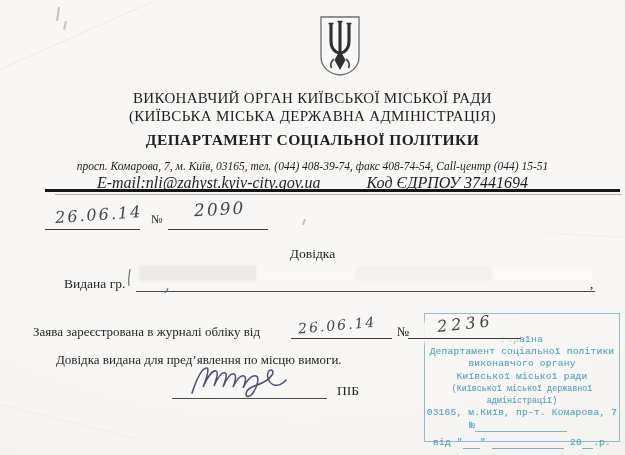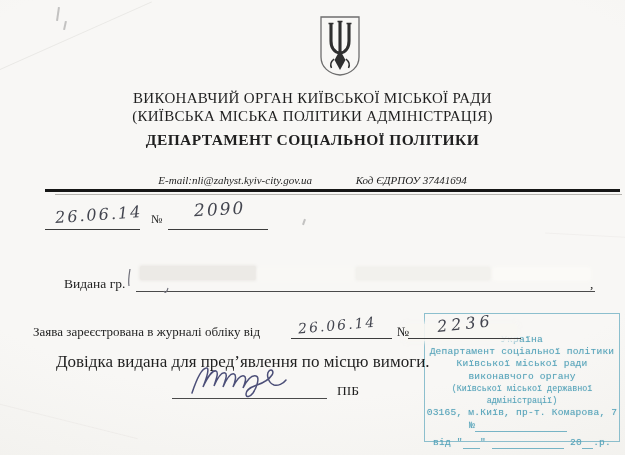--- a/index.html
+++ b/index.html
@@ -59,56 +59,58 @@
       <path d="M22,7 V38"></path>
     </g>
     <g stroke="#2f2f2f" stroke-width="1.5" fill="none">
       <path d="M10.5,8.5 H15.5 M19.5,6.5 H24.5 M28.5,8.5 H33.5"></path>
       <path d="M16,44 C13,46.5 12,50 13.5,53 M28,44 C31,46.5 32,50 30.5,53"></path>
     </g>
     <path d="M22,35 L27.5,45 L22,55 L16.5,45 Z" fill="#2f2f2f"></path>
   </svg>
 
   <div class="abs ctr" style="top:90px;font-size:15px;letter-spacing:.3px;">ВИКОНАВЧИЙ ОРГАН КИЇВСЬКОЇ МІСЬКОЇ РАДИ</div>
-  <div class="abs ctr" style="top:108px;font-size:15px;letter-spacing:.3px;">(КИЇВСЬКА МІСЬКА ПОЛІТИКИ АДМІНІСТРАЦІЯ)</div>
+  <div class="abs ctr" style="top:108px;font-size:15px;letter-spacing:.3px;">(КИЇВСЬКА МІСЬКА ДЕРЖАВНА АДМІНІСТРАЦІЯ)</div>
   <div class="abs ctr" style="top:131px;font-size:15.5px;font-weight:bold;letter-spacing:.4px;">ДЕПАРТАМЕНТ СОЦІАЛЬНОЇ ПОЛІТИКИ</div>
-  <div class="abs ctr" style="top:174px;font-size:11px;font-style:italic;">
+  <div class="abs ctr" style="top:160px;font-size:11.5px;font-style:italic;">просп.  Комарова, 7, м. Київ, 03165, тел. (044) 408-39-74, факс 408-74-54, Call-центр (044) 15-51</div>
+  <div class="abs ctr" style="top:174px;font-size:16px;font-style:italic;">
     <span>E-mail:nli@zahyst.kyiv-city.gov.ua</span>
     <span style="display:inline-block;width:38px;"></span>
     <span>Код ЄДРПОУ 37441694</span>
   </div>
   <div class="abs" style="left:45px;top:189px;width:575px;height:3px;background:#161616;"></div>
   <div class="abs" style="left:55px;top:194px;width:567px;height:1px;background:#b7b5b0;"></div>
 
   <div class="abs hw" style="left:55px;top:205px;font-size:16px;transform:rotate(-4deg);">26.06.14</div>
   <div class="hr" style="left:45px;top:229px;width:95px;"></div>
   <div class="abs" style="left:151px;top:212px;font-size:12px;">№</div>
   <div class="hr" style="left:168px;top:229px;width:100px;"></div>
   <div class="abs hw" style="left:194px;top:199px;font-size:17px;transform:rotate(-3deg);">2090</div>
   <div class="penmark" style="left:303px;top:219px;height:6px;transform:rotate(20deg);"></div>
 
+  <div class="abs ctr" style="top:246px;font-size:13.5px;">Довідка</div>
 
   <div class="abs" style="left:64px;top:276px;font-size:13.5px;">Видана гр.</div>
   <div class="hr" style="left:136px;top:291px;width:459px;border-color:#4a4a4a;"></div>
 
   <div class="blob" style="left:140px;top:266px;width:116px;height:14px;background:#eceae6;box-shadow:0 0 3px 1px #eceae6;"></div>
   <div class="blob" style="left:258px;top:268px;width:96px;height:12px;background:#f9f8f5;box-shadow:0 0 3px 1px #f9f8f5;"></div>
   <div class="blob" style="left:356px;top:267px;width:134px;height:13px;background:#f2f1ed;box-shadow:0 0 3px 1px #f2f1ed;"></div>
   <div class="blob" style="left:494px;top:268px;width:96px;height:12px;background:#fbfaf7;box-shadow:0 0 3px 1px #fbfaf7;"></div>
   <svg class="abs" style="left:126px;top:266px;" width="50" height="28" viewBox="0 0 50 28">
     <path d="M4,3 C3,9 2,15 3,20" stroke="#6e6e78" stroke-width="1.2" fill="none"></path>
     <path d="M42,22 C41,26 39,28 38,25" stroke="#6e6e78" stroke-width="1.1" fill="none"></path>
   </svg>
   <div class="abs" style="left:590px;top:276px;font-size:13.5px;">,</div>
 
   <div id="stamp">
     <div>Україна</div>
     <div>Департамент соціальної політики</div>
+    <div>виконавчого органу</div>
     <div>Київської міської ради</div>
-    <div>виконавчого органу</div>
     <div class="small">(Київської міської державної адміністрації)</div>
     <div>03165, м.Київ, пр-т. Комарова, 7</div>
     <div class="stamp-row" style="margin-left:36px;height:13px;">
       <span>№</span>
         <span class="blank" style="width:92px;"></span>
     </div>
     <div class="stamp-row" style="height:17px;">
       <span>від</span>
         <span> </span>
       <span>"</span>
@@ -125,21 +127,21 @@
 
   <div class="blob" style="left:405px;top:324px;width:112px;height:17px;background:rgba(247,246,243,.9);box-shadow:0 0 4px 2px rgba(247,246,243,.85);"></div>
 
   <div class="abs" style="left:33px;top:324px;font-size:13px;white-space:nowrap;">Заява зареєстрована в журналі обліку від</div>
   <div class="hr" style="left:291px;top:338px;width:101px;"></div>
   <div class="abs hw" style="left:298px;top:317px;font-size:14px;transform:rotate(-5deg);">26.06.14</div>
   <div class="abs" style="left:397px;top:324px;font-size:13px;">№</div>
   <div class="hr" style="left:408px;top:338px;width:113px;"></div>
   <div class="abs hw" style="left:437px;top:314px;font-size:16px;transform:rotate(-6deg);letter-spacing:4px;">2236</div>
 
-  <div class="abs" style="left:56px;top:352px;font-size:17px;">Довідка видана для пред’явлення по місцю вимоги.</div>
+  <div class="abs" style="left:56px;top:352px;font-size:13px;">Довідка видана для пред’явлення по місцю вимоги.</div>
 
   <div class="hr" style="left:172px;top:398px;width:155px;border-color:#4a4a4a;"></div>
   <svg class="abs" style="left:188px;top:363px;" width="115" height="36" viewBox="0 0 115 36">
     <path d="M4,30 C8,18 13,6 18,5 C22,4 19,14 15,24 C20,13 25,7 28,8 C31,9 28,17 26,23 C30,14 34,9 37,10 C40,11 37,18 35,24 C39,15 43,10 46,11 C49,12 47,19 45,24 C49,16 53,12 56,13 C59,14 57,20 55,25 C59,17 64,12 68,13 C72,14 69,24 65,30 C62,34 58,35 58,31 C58,27 63,24 69,22 C75,20 80,18 84,12 C86,9 84,5 81,8 C78,11 80,20 86,22 C90,23 95,21 98,17" stroke="#4c4f78" stroke-width="1.5" fill="none" stroke-linecap="round"></path>
   </svg>
   <div class="abs" style="left:337px;top:383px;font-size:13.5px;">ПІБ</div>
 
 </div>
 
 </body></html>

